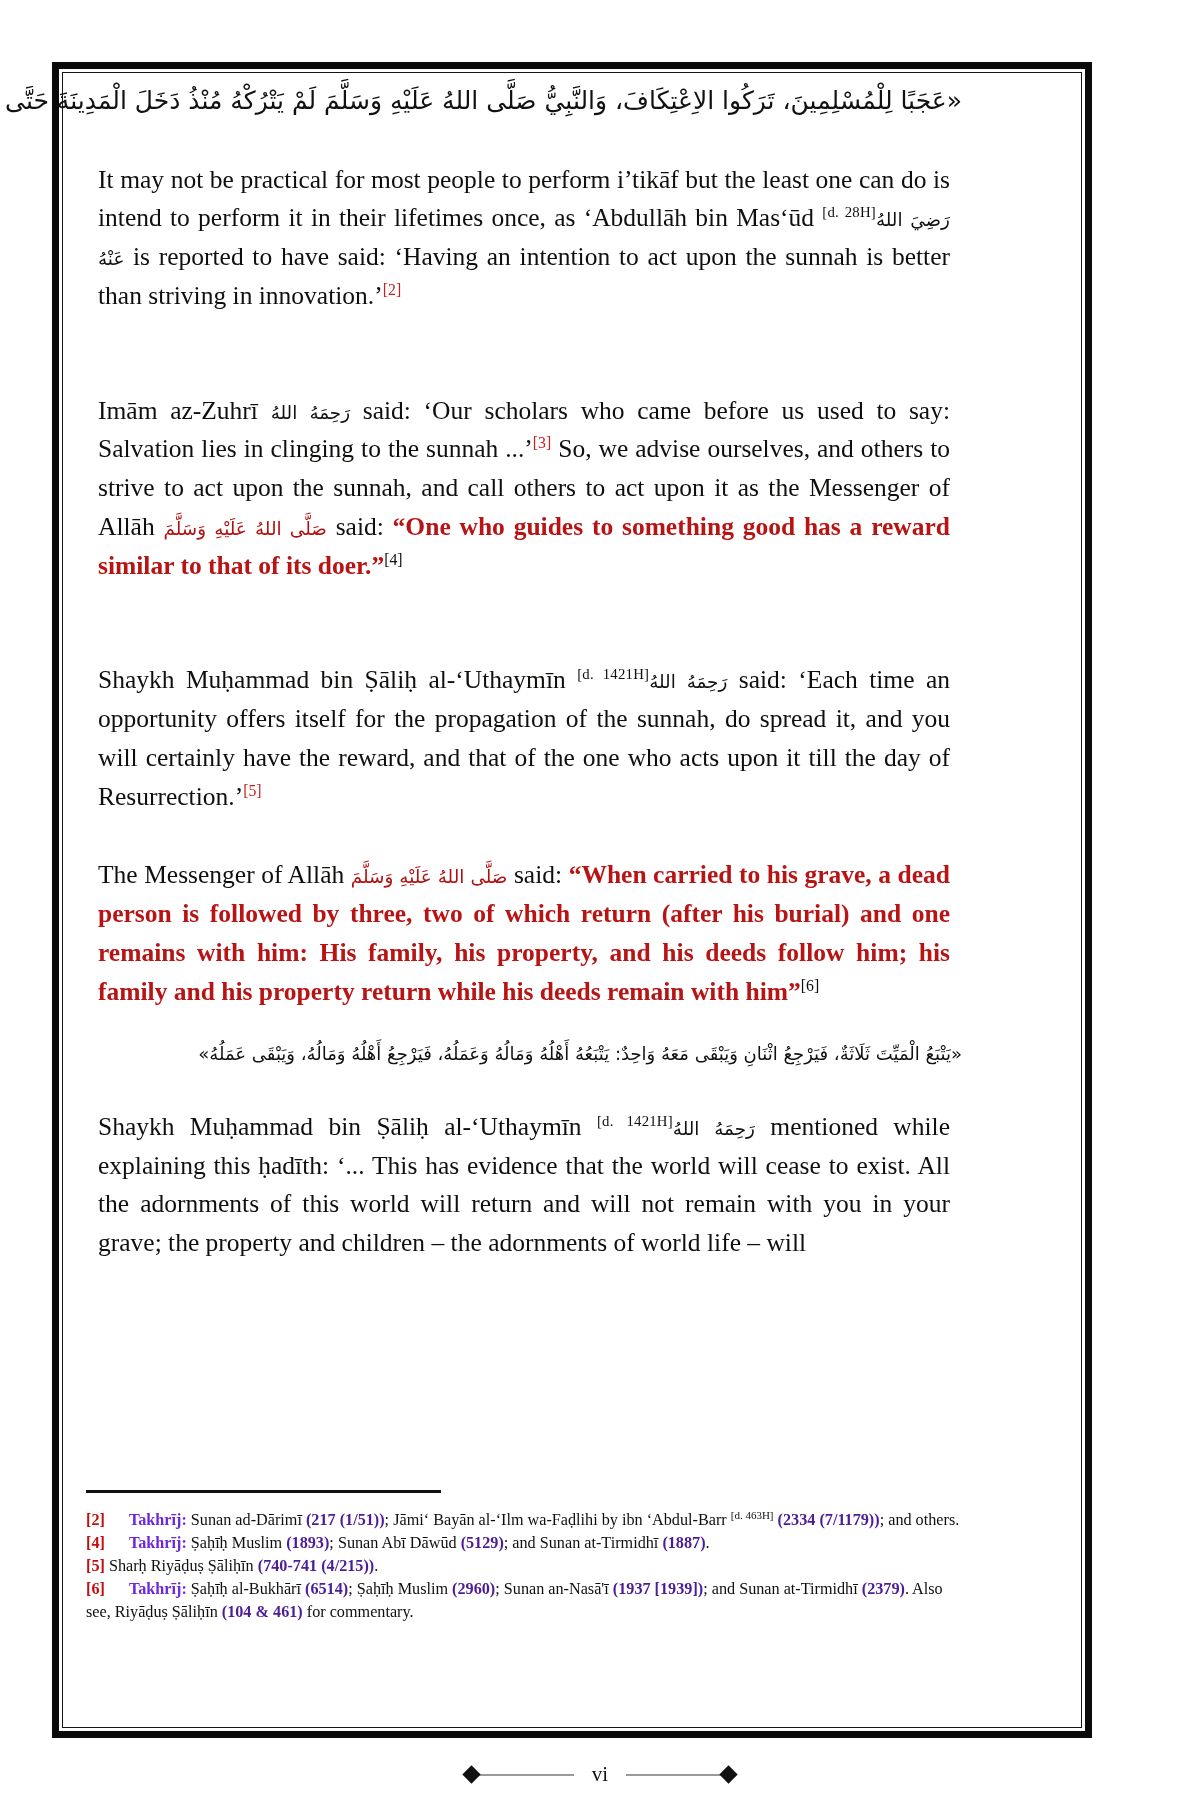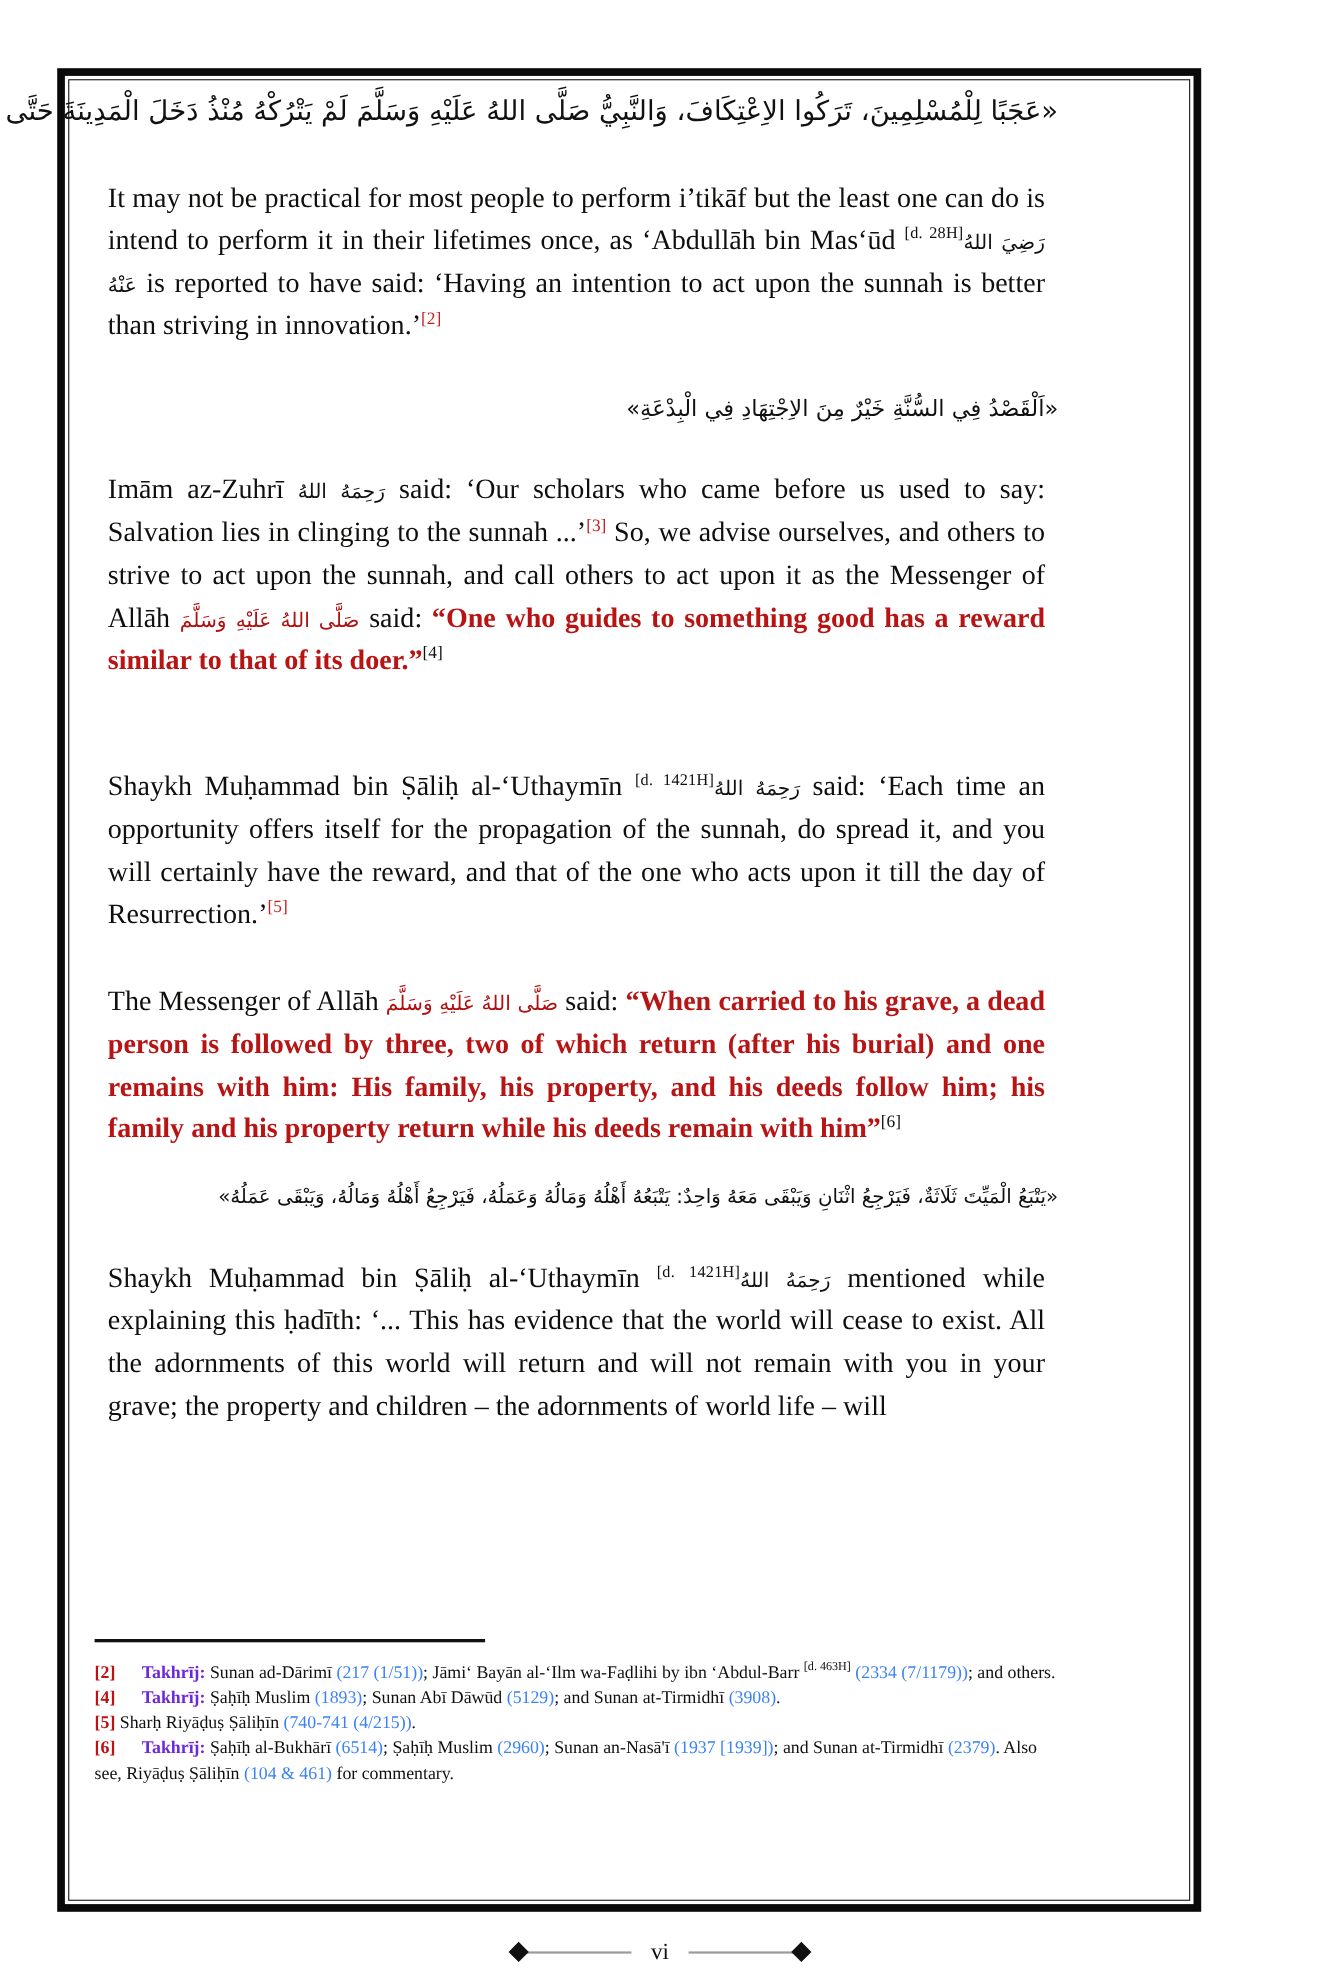--- a/index.html
+++ b/index.html
@@ -142,22 +142,22 @@
   .fn-num {
     color: #c01010;
     font-weight: bold;
   }
   .fn-lbl {
     font-weight: bold;
     color: #6d28d9;
     margin-left: 20px;
   }
   .fn-ref {
-    color: #3b82f6;
-    font-weight: normal;
+    color: #4c1d95;
+    font-weight: bold;
   }
   .fn-died {
     font-size: 0.68em;
     vertical-align: super;
     line-height: 0;
   }
 
   
   .page-footer {
     position: absolute;
@@ -198,21 +198,20 @@
 <div class="content">
 
   <div class="arabic">«عَجَبًا لِلْمُسْلِمِينَ، تَرَكُوا الاِعْتِكَافَ، وَالنَّبِيُّ صَلَّى اللهُ عَلَيْهِ وَسَلَّمَ لَمْ يَتْرُكْهُ مُنْذُ دَخَلَ الْمَدِينَةَ حَتَّى قَبَضَهُ اللهُ»</div>
 
   <div class="gap-md"></div>
 
   <p class="body"><span>It may not be practical for most people to perform i’tikāf but the least one can do is intend to perform it in their lifetimes once, as ‘Abdullāh bin Mas‘ūd </span><span class="died">[d. 28H]</span><span class="honorific">رَضِيَ اللهُ عَنْهُ</span><span> is reported to have said: ‘Having an intention to act upon the sunnah is better than striving in innovation.’</span><span class="fn">[2]</span></p>
 
   <div class="gap-md"></div>
 
-  <div class="arabic small arabic-right">«اَلْقَصْدُ فِي السُّنَّةِ خَيْرٌ مِنَ الاِجْتِهَادِ فِي الْبِدْعَةِ»</div>
 
   <div class="gap-md"></div>
 
   <p class="body"><span>Imām az-Zuhrī </span><span class="honorific">رَحِمَهُ اللهُ</span><span> said: ‘Our scholars who came before us used to say: Salvation lies in clinging to the sunnah ...’</span><span class="fn">[3]</span><span> So, we advise ourselves, and others to strive to act upon the sunnah, and call others to act upon it as the Messenger of Allāh </span><span class="honorific-red">صَلَّى اللهُ عَلَيْهِ وَسَلَّمَ</span><span> said: </span><span class="red">“One who guides to something good has a reward similar to that of its doer.”</span><span class="fn-black">[4]</span></p>
 
   <div class="gap-md"></div>
 
 
   <div class="gap-md"></div>
 
@@ -229,21 +228,21 @@
   <div class="gap-md"></div>
 
   <p class="body"><span>Shaykh Muḥammad bin Ṣāliḥ al-‘Uthaymīn </span><span class="died">[d. 1421H]</span><span class="honorific">رَحِمَهُ اللهُ</span><span> mentioned while explaining this ḥadīth: ‘... This has evidence that the world will cease to exist. All the adornments of this world will return and will not remain with you in your grave; the property and children – the adornments of world life – will</span></p>
 
 </div>
 
 <div class="footnotes">
   <div class="fn-rule"></div>
   <div id="footnote-list">
       <p class="fn-line"><span class="fn-num">[2] </span><span class="fn-lbl">Takhrīj:</span><span> Sunan ad-Dārimī </span><span class="fn-ref">(217 (1/51))</span><span>; Jāmi‘ Bayān al-‘Ilm wa-Faḍlihi by ibn ‘Abdul-Barr </span><span class="fn-died">[d. 463H]</span><span> </span><span class="fn-ref">(2334 (7/1179))</span><span>; and others.</span></p>
-      <p class="fn-line"><span class="fn-num">[4] </span><span class="fn-lbl">Takhrīj:</span><span> Ṣaḥīḥ Muslim </span><span class="fn-ref">(1893)</span><span>; Sunan Abī Dāwūd </span><span class="fn-ref">(5129)</span><span>; and Sunan at-Tirmidhī </span><span class="fn-ref">(3908)</span><span>.</span></p>
+      <p class="fn-line"><span class="fn-num">[4] </span><span class="fn-lbl">Takhrīj:</span><span> Ṣaḥīḥ Muslim </span><span class="fn-ref">(1893)</span><span>; Sunan Abī Dāwūd </span><span class="fn-ref">(5129)</span><span>; and Sunan at-Tirmidhī </span><span class="fn-ref">(1887)</span><span>.</span></p>
       <p class="fn-line"><span class="fn-num">[5] </span><span> Sharḥ Riyāḍuṣ Ṣāliḥīn </span><span class="fn-ref">(740-741 (4/215))</span><span>.</span></p>
       <p class="fn-line"><span class="fn-num">[6] </span><span class="fn-lbl">Takhrīj:</span><span> Ṣaḥīḥ al-Bukhārī </span><span class="fn-ref">(6514)</span><span>; Ṣaḥīḥ Muslim </span><span class="fn-ref">(2960)</span><span>; Sunan an-Nasā'ī </span><span class="fn-ref">(1937 [1939])</span><span>; and Sunan at-Tirmidhī </span><span class="fn-ref">(2379)</span><span>. Also see, Riyāḍuṣ Ṣāliḥīn </span><span class="fn-ref">(104 &amp; 461)</span><span> for commentary.</span></p>
     </div>
 </div>
 
 <div class="page-footer">
   <div class="foot-diamond"></div>
   <div class="foot-rule"></div>
   <div class="foot-page">vi</div>
   <div class="foot-rule"></div>

